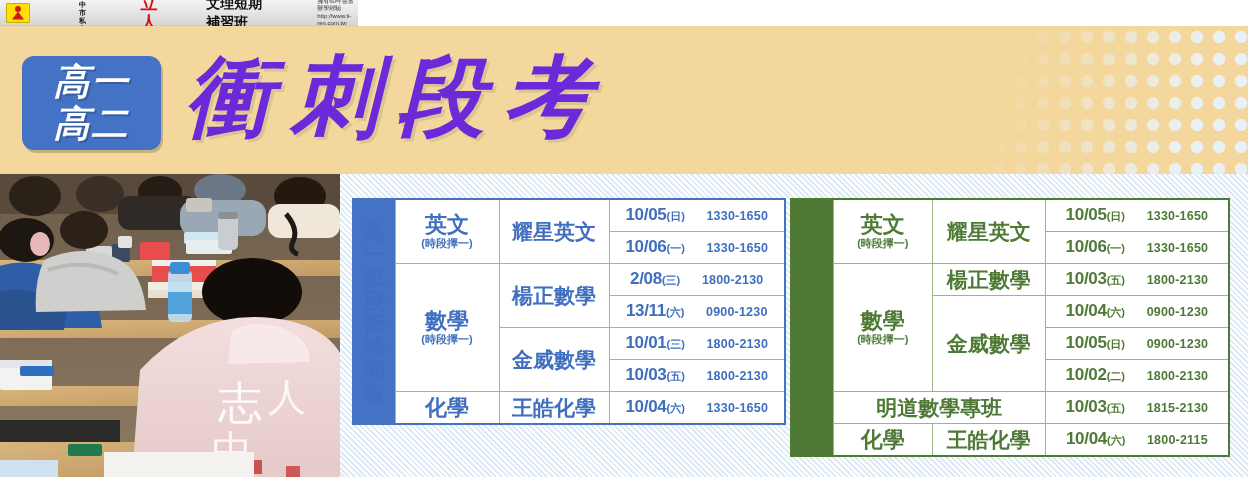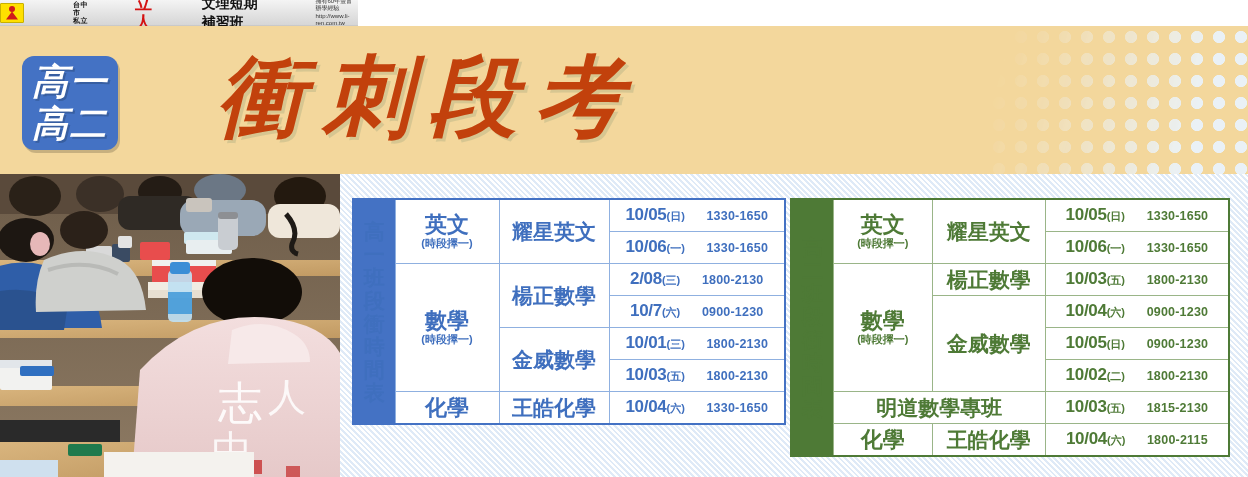--- a/index.html
+++ b/index.html
@@ -11,21 +11,21 @@
   .page{position:relative;width:1248px;height:477px;overflow:hidden;}
 
   
   .brandbar{
     position:absolute;left:0;top:0;width:1248px;height:26px;
     background:#ffffff;
   }
   .brandbar-inner{
     position:absolute;left:0;top:0;height:26px;width:358px;
     background:linear-gradient(180deg,#f4f4f4 0%,#e3e3e3 55%,#d6d6d6 100%);
-    display:flex;align-items:center;box-sizing:border-box;
+    display:flex;align-items:center;padding-left:6px;box-sizing:border-box;
     border-bottom:1px solid #c9c9c9;
     gap:44px;
   }
   .logo-mark{
     width:22px;height:18px;background:#ffe000;border:1px solid #c8b000;
     position:relative;flex:0 0 auto;margin-right:5px;border-radius:1px;
   }
   .logo-mark:before{
     content:"";position:absolute;left:50%;top:2px;transform:translateX(-50%);
     width:6px;height:6px;border-radius:50%;background:#d01a1a;
@@ -63,38 +63,37 @@
   }
   .halftone{
     position:absolute;right:0;top:0;width:260px;height:148px;
     background-image:radial-gradient(circle, #eaf3fb 38%, rgba(234,243,251,0) 40%);
     background-size:22px 22px;
     -webkit-mask-image:linear-gradient(105deg, rgba(0,0,0,0) 8%, rgba(0,0,0,.35) 35%, rgba(0,0,0,1) 78%);
     mask-image:linear-gradient(105deg, rgba(0,0,0,0) 8%, rgba(0,0,0,.35) 35%, rgba(0,0,0,1) 78%);
     opacity:.95;
   }
   .grade-badge{
-    position:absolute;left:22px;top:30px;width:96px;height:94px;
+    position:absolute;left:22px;top:30px;width:139px;height:94px;
     background:#4472c4;border-radius:12px;
     display:flex;flex-direction:column;align-items:center;justify-content:center;
     box-shadow:2px 3px 0 rgba(0,0,0,.18);
   }
   .grade-badge span{
     color:#ffffff;font-weight:bold;font-size:36px;line-height:42px;
     letter-spacing:2px;font-style:italic;
     text-shadow:2px 2px 0 rgba(40,70,120,.45);
   }
   .hero-title{
     position:absolute;left:185px;top:22px;
     font-size:88px;line-height:96px;font-weight:bold;font-style:italic;
-    color:#c2410c;letter-spacing:18px;
+    color:#6d28d9;letter-spacing:18px;
     font-family:"DejaVu Serif","Liberation Serif",serif;
     text-shadow:3px 3px 0 rgba(120,140,110,.22);
     white-space:nowrap;
-    margin-left:32px;
   }
   .hero-sub{
     position:absolute;left:222px;top:119px;white-space:nowrap;
     font-size:42px;line-height:48px;font-weight:bold;font-style:italic;
     letter-spacing:1px;
   }
   .hero-sub .blk{color:#111111;text-shadow:3px 3px 0 rgba(0,0,0,.30);}
   .hero-sub .blu{color:#3b7cc4;text-shadow:3px 3px 0 rgba(70,95,130,.40);}
 
   
@@ -292,21 +291,21 @@
             </tr>
             <tr>
               <td class="subject" rowspan="4">
                 <div>數學</div>
                 <span class="note">(時段擇一)</span>
               </td>
               <td class="teacher" rowspan="2">楊正數學</td>
               <td class="slot"><span class="d">2/08</span><span class="w">(三)</span><span class="t"> 1800-2130</span></td>
             </tr>
             <tr>
-              <td class="slot"><span class="d">10/7</span><span class="w">(六)</span><span class="t"> 0900-1230</span></td>
+              <td class="slot"><span class="d">13/11</span><span class="w">(六)</span><span class="t"> 0900-1230</span></td>
             </tr>
             <tr>
               <td class="teacher" rowspan="2">金威數學</td>
               <td class="slot"><span class="d">10/01</span><span class="w">(三)</span><span class="t"> 1800-2130</span></td>
             </tr>
             <tr>
               <td class="slot"><span class="d">10/03</span><span class="w">(五)</span><span class="t"> 1800-2130</span></td>
             </tr>
             <tr>
               <td class="subject" rowspan="1">

